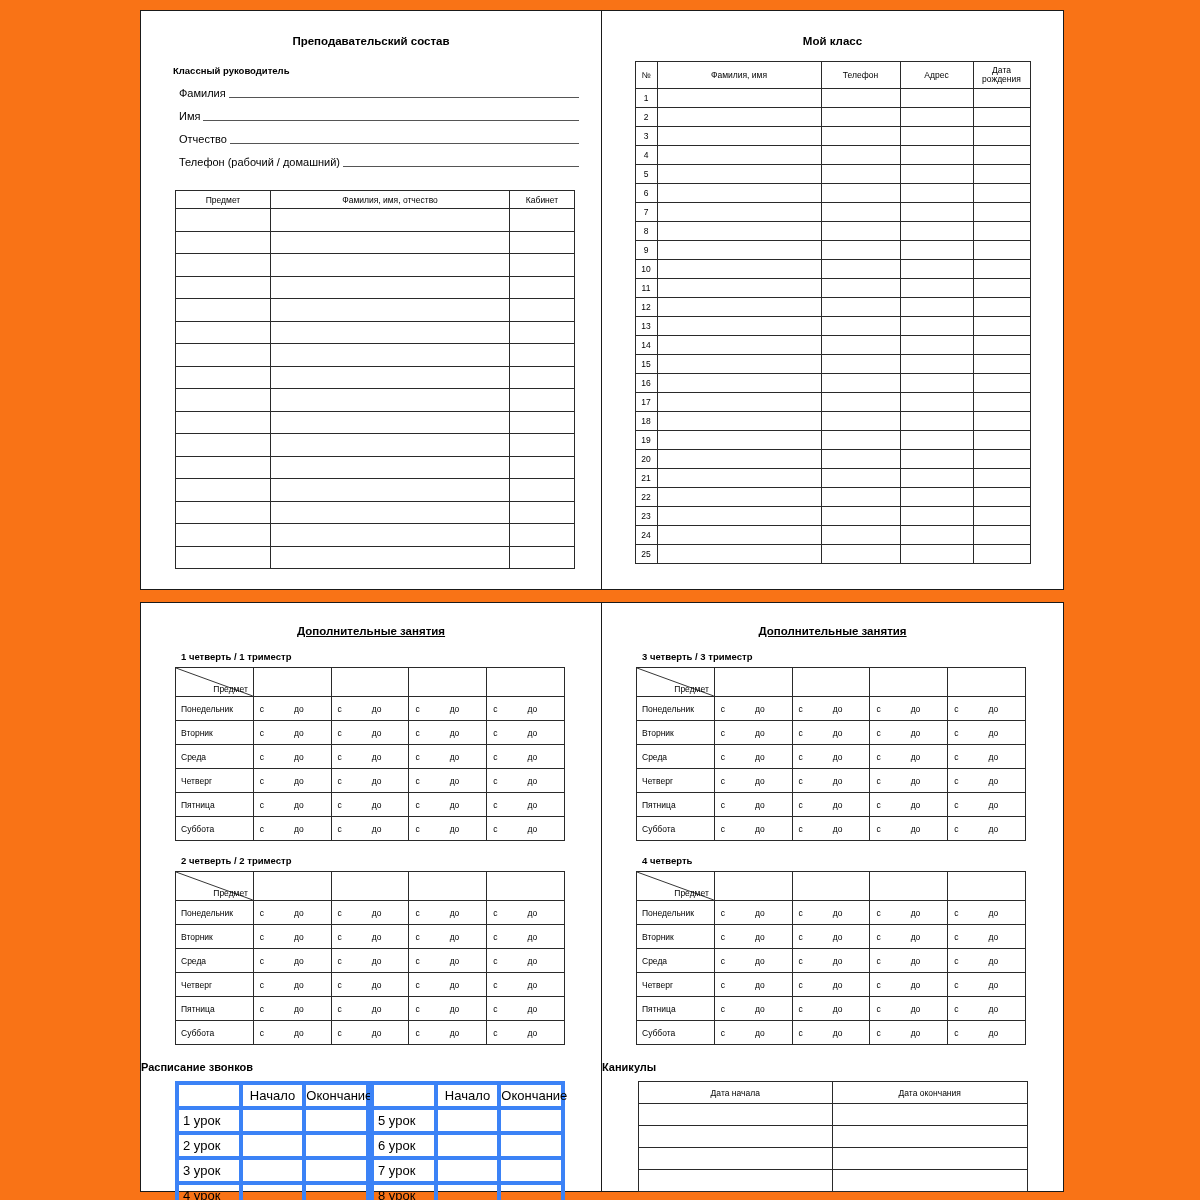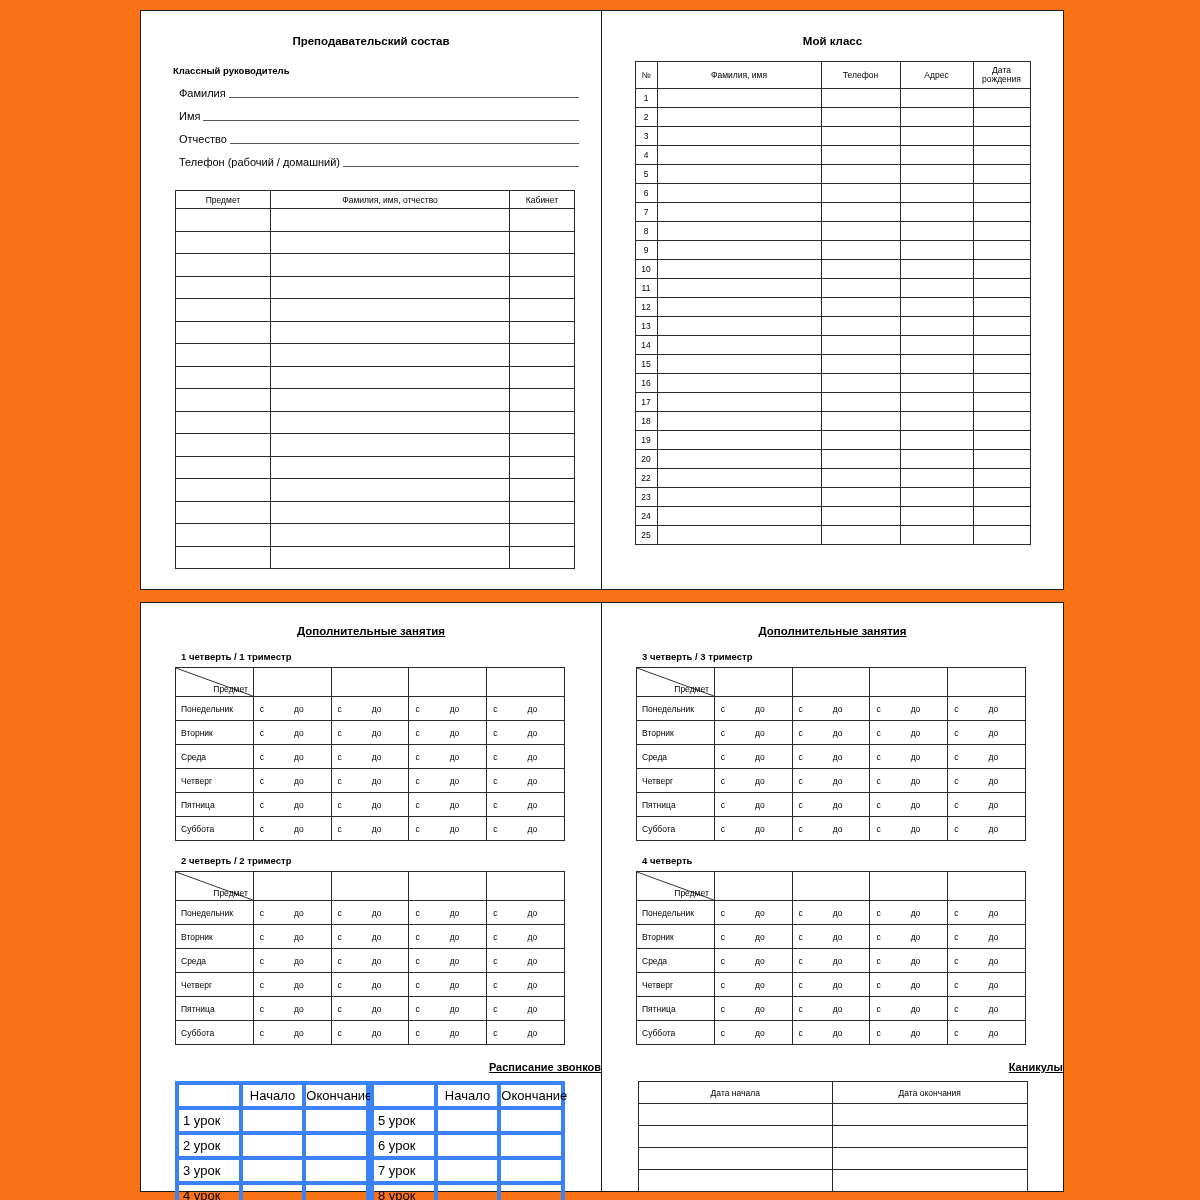--- a/index.html
+++ b/index.html
@@ -147,25 +147,24 @@
     left: 0; top: 0;
     width: 100%; height: 100%;
   }
   .corner-cell .corner-text {
     position: absolute;
     right: 5px;
     bottom: 2px;
     font-size: 8.5px;
   }
   .center-title {
-    text-align: right;
+    text-align: left;
     font-weight: bold;
     font-size: 11px;
     margin-top: 16px;
-    text-decoration: underline;
   }
   #bells-wrap {
     display: flex;
     margin-left: 34px;
     margin-top: 8px;
   }
   .bells-table {
     border-collapse: collapse;
     table-layout: fixed;
     width: 195px;
@@ -464,20 +463,27 @@
               <td></td>
             </tr>
         <tr>
               <td class="num">20</td>
               <td></td>
               <td></td>
               <td></td>
               <td></td>
             </tr>
         <tr>
+              <td class="num">21</td>
+              <td></td>
+              <td></td>
+              <td></td>
+              <td></td>
+            </tr>
+        <tr>
               <td class="num">22</td>
               <td></td>
               <td></td>
               <td></td>
               <td></td>
             </tr>
         <tr>
               <td class="num">23</td>
               <td></td>
               <td></td>

